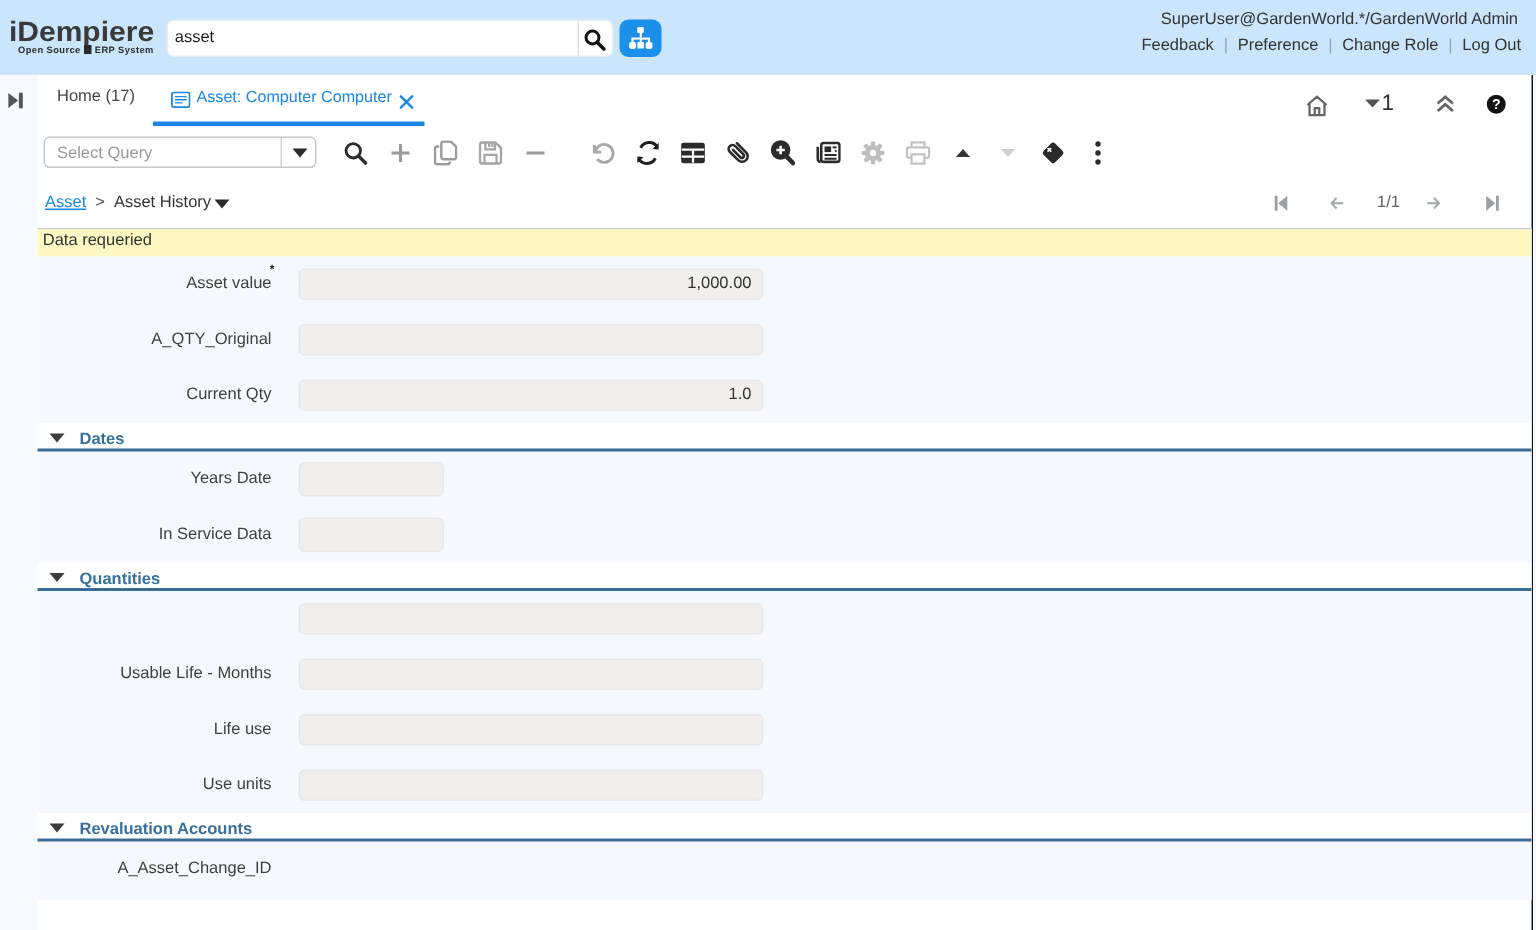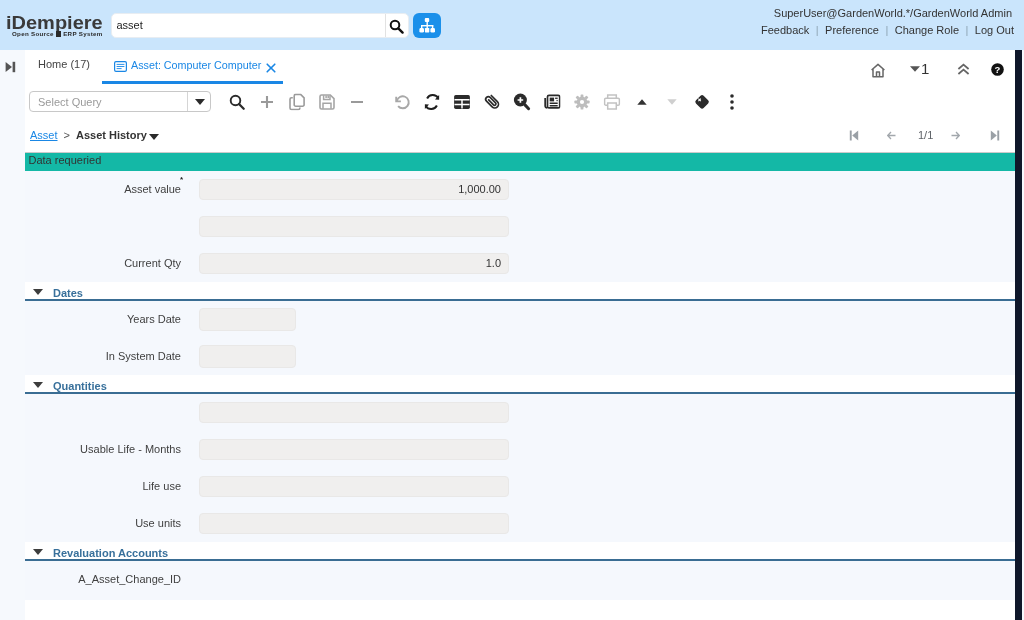--- a/index.html
+++ b/index.html
@@ -12,21 +12,21 @@
 .sbox{position:absolute;left:111px;top:13px;width:298px;height:25px;background:#fff;border:1px solid #e8edf2;border-radius:5px}
 .sbox .txt{position:absolute;left:4.5px;top:5px;font-size:11px;color:#1d1d1d}
 .sbox .div{position:absolute;right:22px;top:0;width:1px;height:23px;background:#e2e2e2}
 .sbox svg{position:absolute;right:3px;top:3.5px}
 .bluebtn{position:absolute;left:413px;top:13px;width:28px;height:25px;background:#1b90ea;border-radius:6px}
 .bluebtn svg{position:absolute;left:5px;top:4px}
 .uline1{position:absolute;right:12px;top:6.5px;font-size:11px;color:#333}
 .uline2{position:absolute;right:10px;top:24px;font-size:11px;color:#333}
 .uline2 .sep{color:#8fa6b5;padding:0 6.5px}
 
-.main{position:absolute;left:25px;top:50px;width:997px;height:570px;background:#fff;border-right:7px solid #0f172a}
+.main{position:absolute;left:25px;top:50px;width:997px;height:570px;background:#fff;border-right:1px solid #0f172a}
 .stripicon{position:absolute;left:5px;top:61px}
 
 .tab-home{position:absolute;left:13px;top:8px;font-size:11px;color:#444}
 .tab-act{position:absolute;left:77px;top:0;width:181px;height:34px}
 .tab-act .ic{position:absolute;left:12px;top:11px}
 .tab-act .t{position:absolute;left:29px;top:8.5px;font-size:10.75px;color:#1a87e5;white-space:nowrap}
 .tab-act .x{position:absolute;left:163.5px;top:12.5px}
 .tab-act .ul{position:absolute;left:0;top:31px;width:181px;height:3px;background:#1a87e5}
 .tbr{position:absolute;top:0}
 .tbr svg,.pg svg,.stripicon svg{display:block}
@@ -34,27 +34,27 @@
 .combo{position:absolute;left:4px;top:40.5px;width:182px;height:21px;border:1px solid #c8c8c8;border-radius:4px;background:#fff}
 .combo .ph{position:absolute;left:8px;top:4px;font-size:11px;color:#9a9a9a}
 .combo .dv{position:absolute;right:22px;top:0;width:1px;height:19px;background:#d5d5d5}
 .combo .ar{position:absolute;right:5px;top:7px;width:0;height:0;border-left:5.5px solid transparent;border-right:5.5px solid transparent;border-top:6.5px solid #2b2b2b}
 .ti{position:absolute;top:42px;width:20px;height:20px}
 .ti svg{position:absolute;left:50%;top:50%;transform:translate(-50%,-50%)}
 
 .crumb{position:absolute;left:5px;top:79px;font-size:11px}
 .crumb a{color:#1a87e5;text-decoration:underline}
 .crumb .gt{color:#555;padding:0 6px}
-.crumb b{color:#333;font-weight:bold}
+.crumb b{color:#333;font-weight:normal}
 .dar{display:inline-block;width:0;height:0;border-left:5px solid transparent;border-right:5px solid transparent;border-top:6px solid #2b2b2b;margin-left:2px;vertical-align:-1px}
 .pg{position:absolute}
 .pgt{position:absolute;font-size:11px;color:#5f6368}
 
 .content{position:absolute;left:0;top:102px;width:100%;border-top:1px solid #cbcbcb;background:#fff}
-.status{height:18px;line-height:15px;padding-left:3.5px;font-size:11px;color:#333;background:#14b8a6}
+.status{height:18px;line-height:15px;padding-left:3.5px;font-size:11px;color:#333;background:#fef9c3}
 .ghead{position:relative;height:19px;background:#fff;border-bottom:2px solid #3a6d93}
 .ghead.first{height:20px}
 .ghead .tri{position:absolute;left:8px;top:50%;margin-top:-1.5px;width:0;height:0;border-left:5px solid transparent;border-right:5px solid transparent;border-top:6px solid #3d3d3d}
 .ghead .cap{position:absolute;left:28px;top:0;height:100%;display:flex;align-items:center;padding-top:4.5px;font-size:11px;font-weight:bold;color:#38709b}
 .gbody{background:#f5f8fd}
 .row{position:relative;height:37px}
 .lbl{position:absolute;left:0;top:0;width:156px;height:37px;line-height:37px;text-align:right;font-size:11px;color:#3f3f3f;white-space:nowrap}
 .req{position:absolute;right:-2px;top:5px;font-size:8px;color:#222;font-weight:bold;font-style:normal;line-height:8px}
 .fld{position:absolute;left:174px;top:8px;width:310px;height:21px;background:#f0efee;border:1px solid #e9e8e7;border-radius:4px;font-size:11px;color:#333;line-height:19px;text-align:right;padding-right:7px}
 .fld.date{width:97px;height:23px;top:7px}
@@ -301,38 +301,39 @@
     </div>
 
   <div class="content">
     <div class="status">Data requeried</div>
     <div class="gbody">
       <div class="row">
           <span class="lbl">Asset value<i class="req">*</i></span>
           <span class="fld">1,000.00</span>
         </div>
       <div class="row">
+          <span class="lbl">A_QTY_Original</span>
           <span class="fld"></span>
         </div>
       <div class="row">
           <span class="lbl">Current Qty</span>
           <span class="fld">1.0</span>
         </div>
     </div>
     <div class="ghead">
         <span class="tri"></span>
         <span class="cap">Dates</span>
       </div>
     <div class="gbody">
       <div class="row">
           <span class="lbl">Years Date</span>
           <span class="fld date"></span>
         </div>
       <div class="row">
-          <span class="lbl">In System Date</span>
+          <span class="lbl">In Service Data</span>
           <span class="fld date"></span>
         </div>
     </div>
     <div class="ghead">
         <span class="tri"></span>
         <span class="cap">Quantities</span>
       </div>
     <div class="gbody">
       <div class="row">
           <span class="fld"></span>

